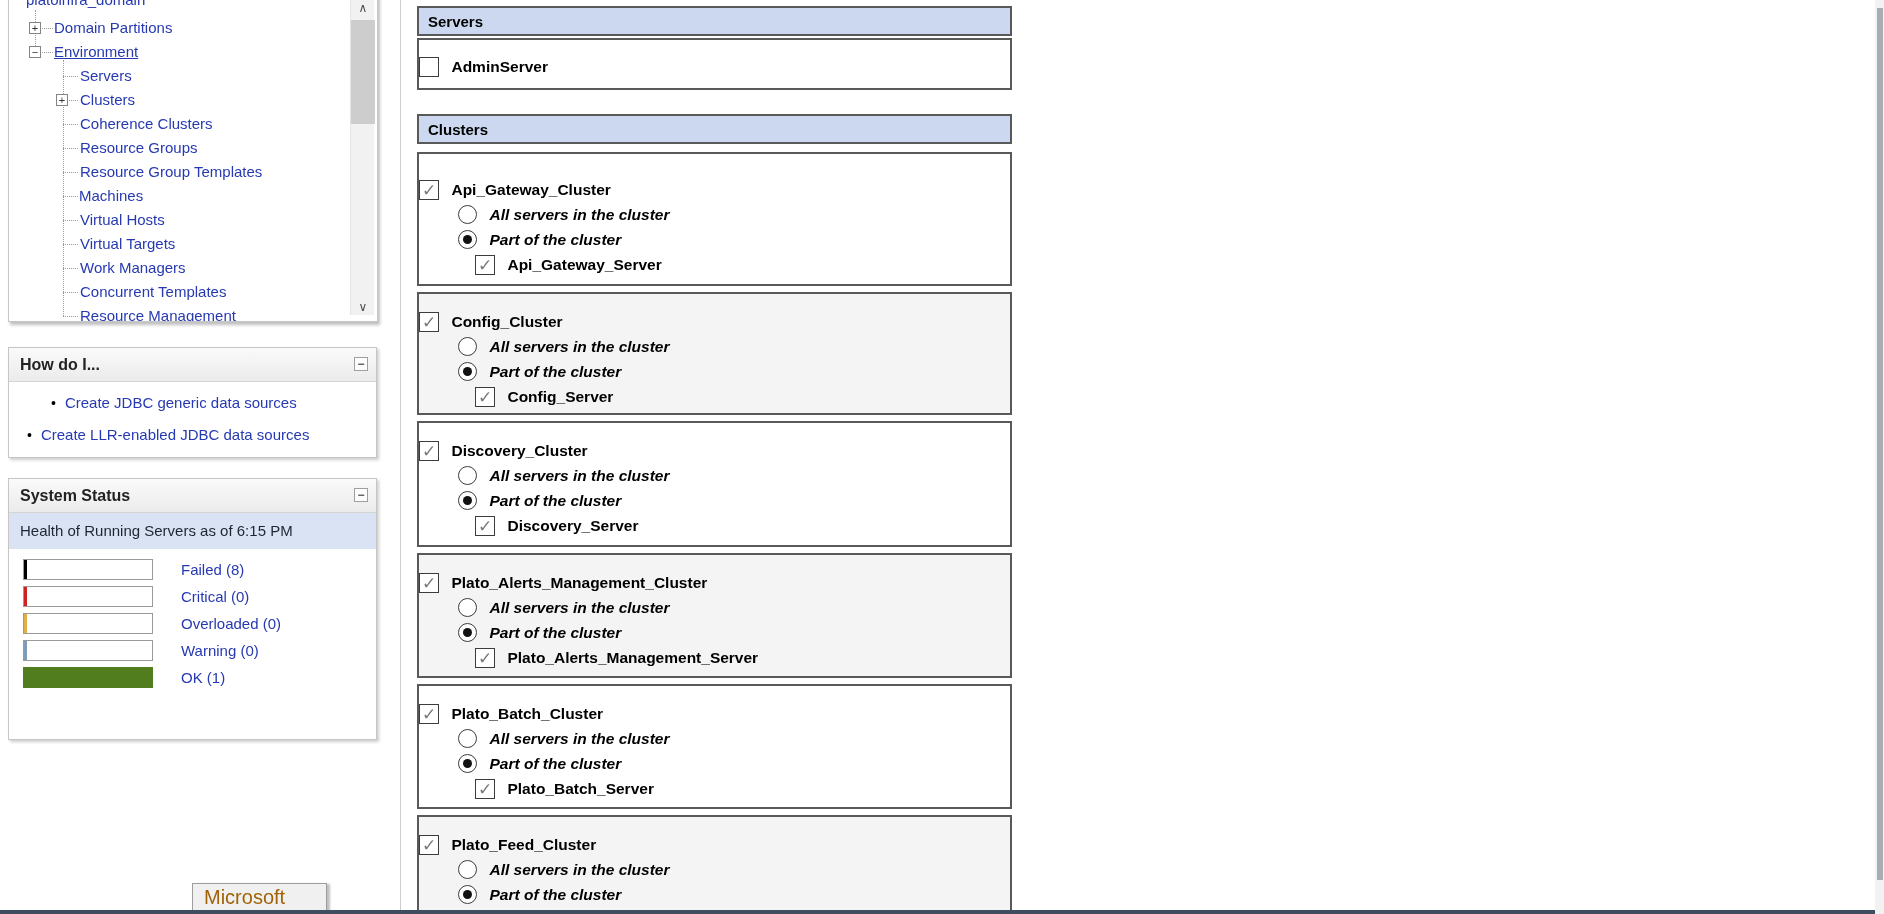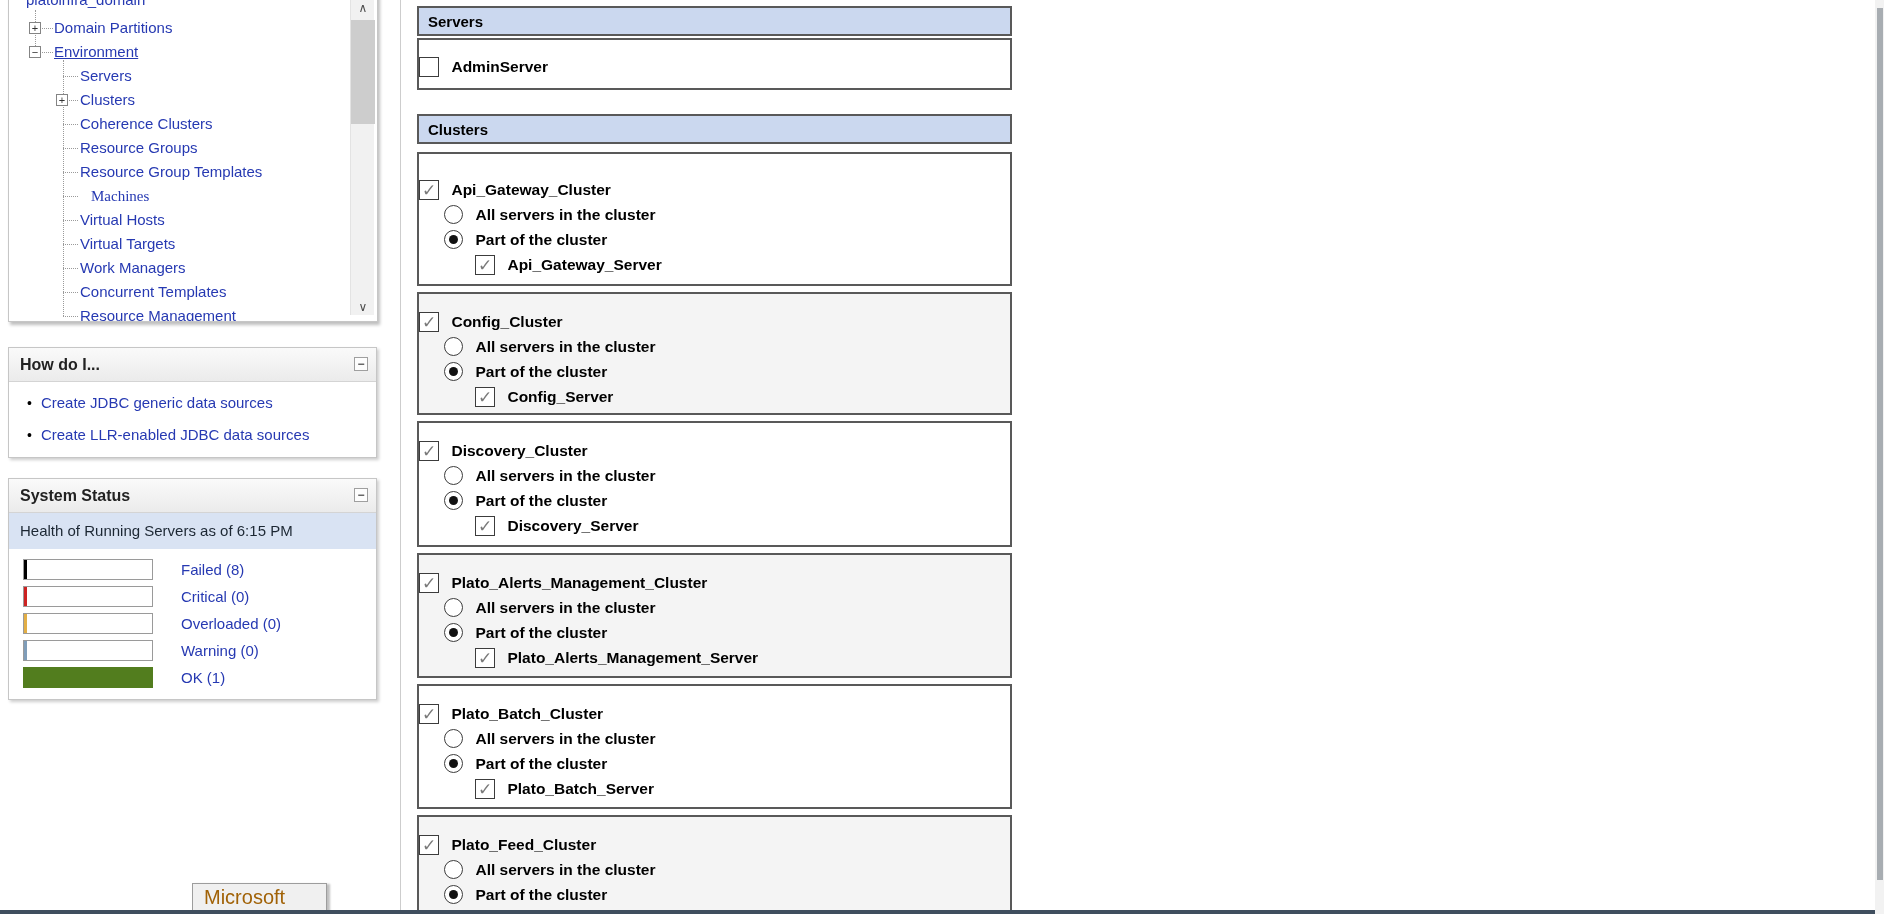--- a/index.html
+++ b/index.html
@@ -39,21 +39,21 @@
                      font-size:16px; font-weight:bold; color:#222;
                      background:linear-gradient(#fafafa,#ebebeb); border-bottom:1px solid #d4d4d4; }
   .minimize-box { position:absolute; right:8px; top:9px; width:14px; height:14px; background:#fdfdfd;
                   border:1px solid #9f9f9f; color:#555; font-size:12px; line-height:12px;
                   text-align:center; cursor:pointer; }
   .panel-howdoi { top:347px; height:111px; }
   .howdoi-row { position:absolute; left:18px; font-size:15px; white-space:nowrap; }
   .howdoi-row .bullet { color:#000; margin-right:9px; font-size:14px; }
   .howdoi-row a, .plain-link { color:#2639b2; text-decoration:none; cursor:pointer; }
 
-  .panel-status { top:478px; height:222px; }
+  .panel-status { top:478px; height:262px; }
   .status-band { height:36px; line-height:36px; padding-left:11px; background:#d9e3f3;
                  font-size:15px; color:#1c2733; }
   .gauge-row { position:absolute; left:14px; height:22px; }
   .gauge-bar { position:absolute; left:0; top:0; width:130px; height:21px; background:#fff;
                border:1px solid #9a9a9a; }
   .gauge-bar .tick { position:absolute; left:0; top:0; width:3px; height:19px; }
   .gauge-bar.full { border-color:#527d1e; background:#527d1e; }
   .gauge-label { position:absolute; left:158px; top:0; line-height:21px; font-size:15px; white-space:nowrap; }
 
   
@@ -64,21 +64,21 @@
   .content-box.gray { background:#f4f4f4; }
   .crow { position:relative; height:25px; line-height:25px; white-space:nowrap; }
   .blabel { font-weight:bold; font-size:15.5px; color:#000; margin-left:8px; vertical-align:middle; }
   .cb { display:inline-block; width:20px; height:20px; background:#fff; border:1px solid #3c3c3c;
         vertical-align:middle; position:relative; cursor:pointer; }
   .cb .check { position:absolute; left:2px; top:-3px; font-size:17px; color:#7a7a7a; font-weight:normal; }
   .radio { display:inline-block; width:19px; height:19px; border:1px solid #3c3c3c; border-radius:50%;
            background:#fff; vertical-align:middle; position:relative; cursor:pointer; }
   .radio .dot { position:absolute; left:4px; top:4px; width:9px; height:9px; border-radius:50%; background:#111; }
   .ind-name { }
-  .ind-radio { padding-left:25px; }
+  .ind-radio { padding-left:39px;font-style:italic; }
   .ind-server { padding-left:56px; }
   .cluster-block { padding-top:14px; }
   .cluster-block.first { padding-top:22px; }
 
   
   .edge-tooltip { position:absolute; left:192px; top:883px; width:135px; height:29px;
                   background:#f0f0f0; border:1px solid #9d9d9d; color:#a16207;
                   font-size:20px; line-height:27px; padding-left:11px;
                   box-shadow:3px 1px 2px rgba(0,0,0,0.25); }
   .bottom-edge { position:absolute; left:0; top:910px; width:1884px; height:4px; background:#3f4e5e; }
@@ -133,21 +133,21 @@
         <span class="tree-link" style="position:absolute; left:71px;">Resource Groups</span>
       </div>
 
       <div class="tree-row" style="left:0; top:168px;">
         <span class="tree-hstub" style="left:54px; top:12px; width:15px;"></span>
         <span class="tree-link" style="position:absolute; left:71px;">Resource Group Templates</span>
       </div>
 
       <div class="tree-row" style="left:0; top:192px;">
         <span class="tree-hstub" style="left:54px; top:12px; width:15px;"></span>
-        <span class="tree-link" style="position:absolute; left:82px;font-family:Liberation Serif, serif;">Machines</span>
+        <span class="tree-link" style="position:absolute; left:70px;">Machines</span>
       </div>
 
       <div class="tree-row" style="left:0; top:216px;">
         <span class="tree-hstub" style="left:54px; top:12px; width:15px;"></span>
         <span class="tree-link" style="position:absolute; left:71px;">Virtual Hosts</span>
       </div>
 
       <div class="tree-row" style="left:0; top:240px;">
         <span class="tree-hstub" style="left:54px; top:12px; width:15px;"></span>
         <span class="tree-link" style="position:absolute; left:71px;">Virtual Targets</span>
@@ -174,21 +174,21 @@
       <div class="thumb"></div>
       <div class="arrow down">∨</div>
     </div>
   </div>
 
   <div class="side-panel panel-howdoi">
     <div class="hdr">
       <span>How do I...</span>
       <span class="minimize-box">−</span>
     </div>
-    <div class="howdoi-row" style="top:46px;">
+    <div class="howdoi-row" style="top:46px;margin-left:24px;">
       <span class="bullet">•</span><a>Create JDBC generic data sources</a>
     </div>
     <div class="howdoi-row" style="top:78px;">
       <span class="bullet">•</span><a>Create LLR-enabled JDBC data sources</a>
     </div>
   </div>
 
   <div class="side-panel panel-status">
     <div class="hdr">
       <span>System Status</span>

